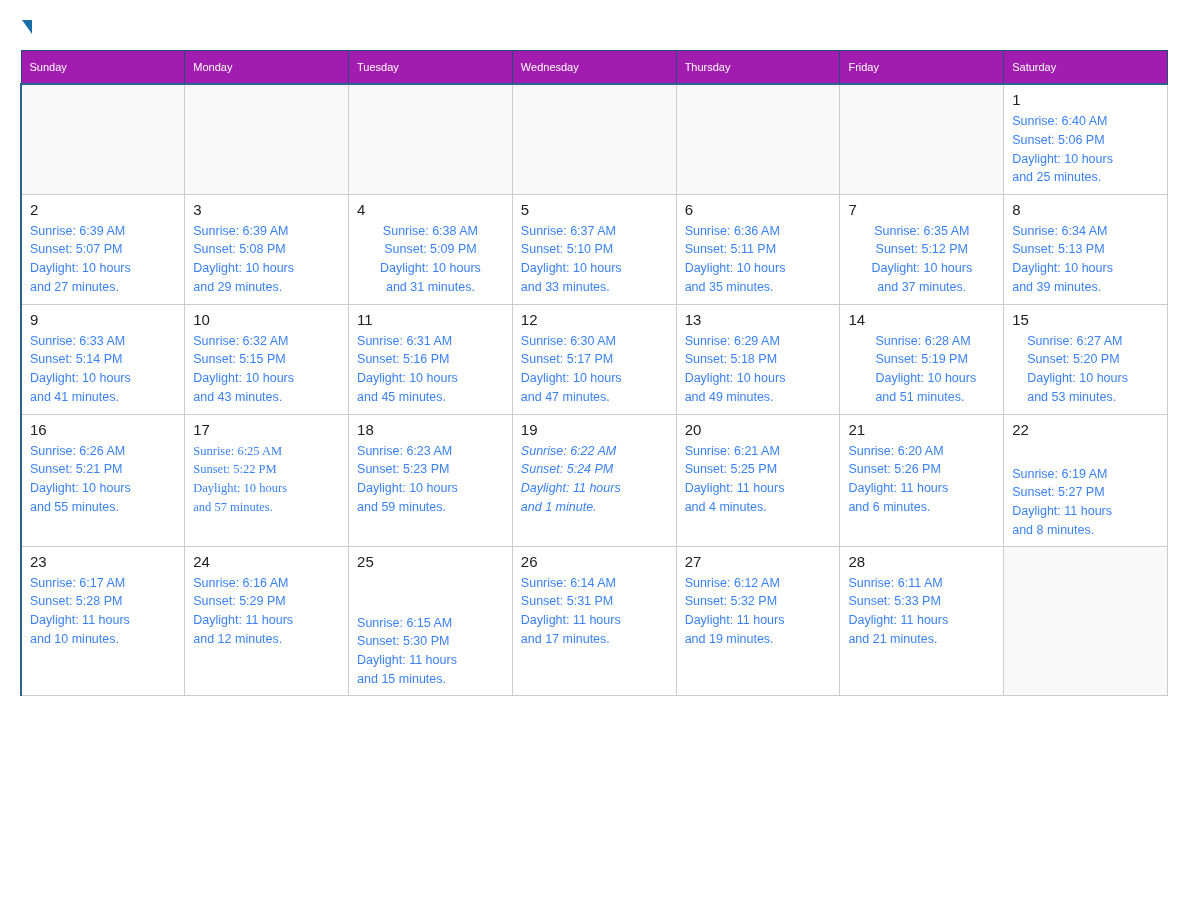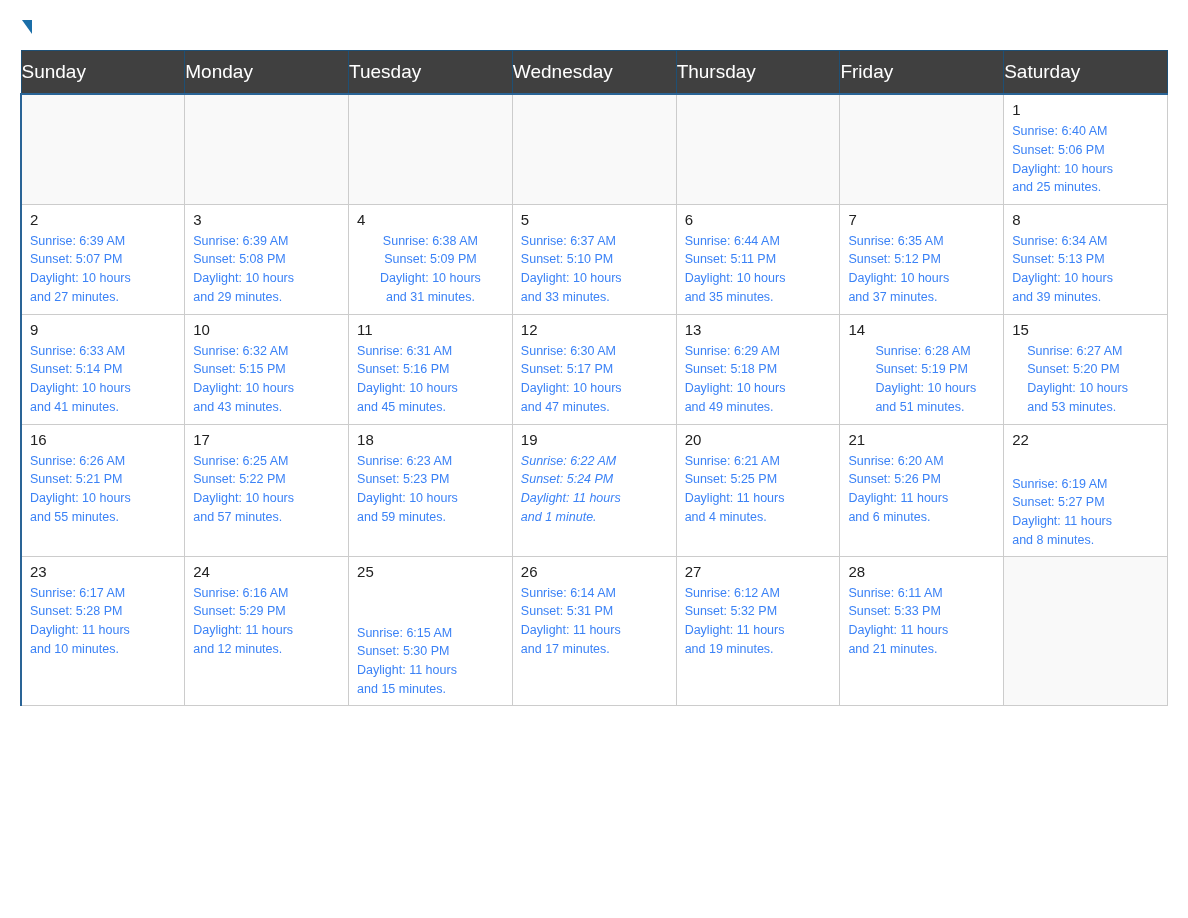--- a/index.html
+++ b/index.html
@@ -51,25 +51,25 @@
       font-size: 20px;
       color: #444;
       margin-top: 4px;
     }
     .calendar {
       width: 100%;
       border-collapse: collapse;
       table-layout: fixed;
     }
     .calendar thead tr th {
-      background-color: #404040;
+      background-color: #a21caf;
       color: #fff;
-      padding: 10px 0;
+      padding: 10px 8px;
       text-align: left;
-      font-size: 19px;
+      font-size: 11px;
       font-weight: normal;
       border: 1px solid #1e4f74;
     }
     .calendar tbody tr td {
       border: 1px solid #ccc;
       vertical-align: top;
       padding: 6px 8px;
       height: 110px;
       font-size: 13px;
       color: #333;
@@ -165,28 +165,28 @@
         </td>
         <td>
           <span class="day-number">5</span>
           <div class="day-info" style="white-space: pre-line;">Sunrise: 6:37 AM
 Sunset: 5:10 PM
 Daylight: 10 hours
 and 33 minutes.</div>
         </td>
         <td>
           <span class="day-number">6</span>
-          <div class="day-info" style="white-space: pre-line;">Sunrise: 6:44 AM
+          <div class="day-info" style="white-space: pre-line;">Sunrise: 6:36 AM
 Sunset: 5:11 PM
 Daylight: 10 hours
 and 35 minutes.</div>
         </td>
         <td>
           <span class="day-number">7</span>
-          <div class="day-info" style="white-space: pre-line;">Sunrise: 6:35 AM
+          <div class="day-info" style="white-space: pre-line; text-align: center;">Sunrise: 6:35 AM
 Sunset: 5:12 PM
 Daylight: 10 hours
 and 37 minutes.</div>
         </td>
         <td>
           <span class="day-number">8</span>
           <div class="day-info" style="white-space: pre-line;">Sunrise: 6:34 AM
 Sunset: 5:13 PM
 Daylight: 10 hours
 and 39 minutes.</div>
@@ -246,21 +246,21 @@
       <tr>
         <td>
           <span class="day-number">16</span>
           <div class="day-info" style="white-space: pre-line;">Sunrise: 6:26 AM
 Sunset: 5:21 PM
 Daylight: 10 hours
 and 55 minutes.</div>
         </td>
         <td>
           <span class="day-number">17</span>
-          <div class="day-info" style="white-space: pre-line;">Sunrise: 6:25 AM
+          <div class="day-info" style="white-space: pre-line; font-family: Liberation Serif, serif;">Sunrise: 6:25 AM
 Sunset: 5:22 PM
 Daylight: 10 hours
 and 57 minutes.</div>
         </td>
         <td>
           <span class="day-number">18</span>
           <div class="day-info" style="white-space: pre-line;">Sunrise: 6:23 AM
 Sunset: 5:23 PM
 Daylight: 10 hours
 and 59 minutes.</div>

